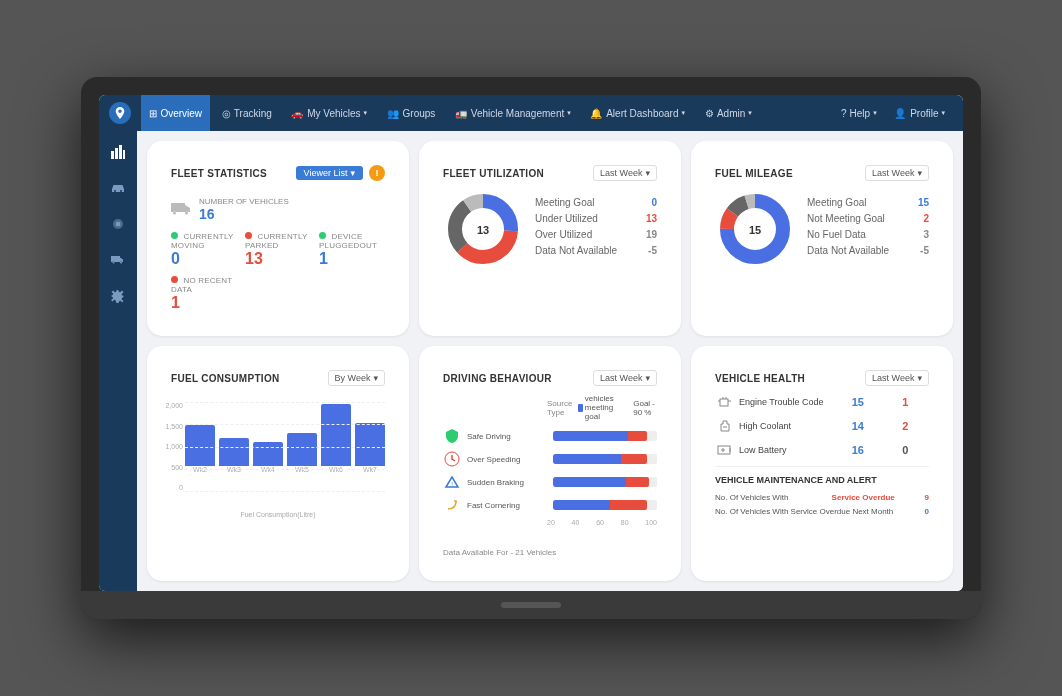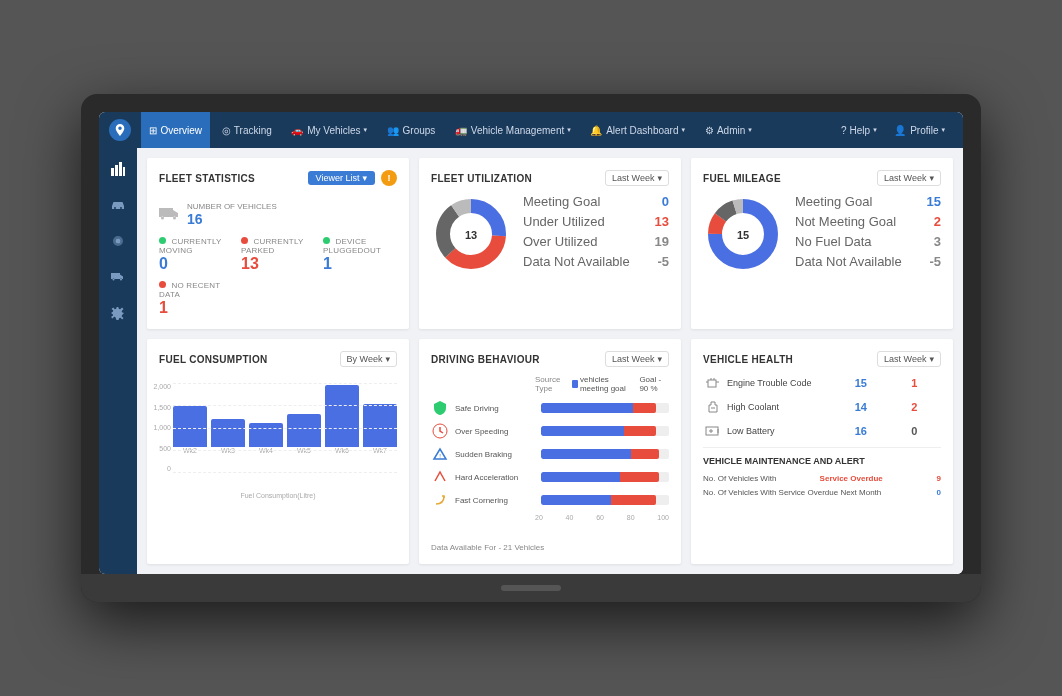--- a/index.html
+++ b/index.html
@@ -111,22 +111,22 @@
       padding: 10px;
       display: grid;
       grid-template-columns: 1fr 1fr 1fr;
       grid-template-rows: auto auto;
       gap: 10px;
     }
 
     
     .card {
       background: #fff;
-      border-radius: 2px;
-      padding: 12px;
+      border-radius: 15px;
+      padding: 24px;
       box-shadow: 0 1px 3px rgba(0,0,0,0.08);
     }
     .card-header {
       display: flex;
       align-items: center;
       justify-content: space-between;
       margin-bottom: 8px;
     }
     .card-title {
       font-size: 10px;
@@ -205,21 +205,21 @@
     .donut-area {
       display: flex;
       align-items: center;
       gap: 12px;
     }
     .donut-legend { flex: 1; }
     .legend-row {
       display: flex;
       justify-content: space-between;
       align-items: center;
-      font-size: 13px;
+      font-size: 10px;
       color: #555;
       margin-bottom: 5px;
     }
     .legend-label { color: #666; }
     .legend-val { font-weight: 700; }
     .legend-val.blue { color: #3a7bd5; }
     .legend-val.red { color: #e74c3c; }
     .legend-val.gray { color: #888; }
     .y-label { font-size: 7px; color: #aaa; }
     .bar-x-label { font-size: 7px; color: #aaa; }
@@ -636,32 +636,20 @@
                 </svg>
             </div>
             <div class="hbar-label">Sudden Braking</div>
             <div class="hbar-track">
               <div class="hbar-fill-blue" style="width:70%;"></div>
               <div class="hbar-fill-red" style="left:70%;width:22%;"></div>
             </div>
           </div>
           <div class="hbar-row">
             <div class="hbar-icon">
-              <svg width="16" height="16" viewBox="0 0 16 16" fill="#e74c3c">
-                  <path d="M3 12 L8 3 L13 12" fill="none" stroke="#e74c3c" stroke-width="1.5"></path>
-                </svg>
-            </div>
-            <div class="hbar-label">Hard Acceleration</div>
-            <div class="hbar-track">
-              <div class="hbar-fill-blue" style="width:62%;"></div>
-              <div class="hbar-fill-red" style="left:62%;width:30%;"></div>
-            </div>
-          </div>
-          <div class="hbar-row">
-            <div class="hbar-icon">
               <svg width="16" height="16" viewBox="0 0 16 16" fill="none" stroke="#e8a838" stroke-width="1.5">
                   <path d="M4 12 Q12 12 12 4"></path>
                   <path d="M10 4 L12 4 L12 6"></path>
                 </svg>
             </div>
             <div class="hbar-label">Fast Cornering</div>
             <div class="hbar-track">
               <div class="hbar-fill-blue" style="width:55%;"></div>
               <div class="hbar-fill-red" style="left:55%;width:35%;"></div>
             </div>

